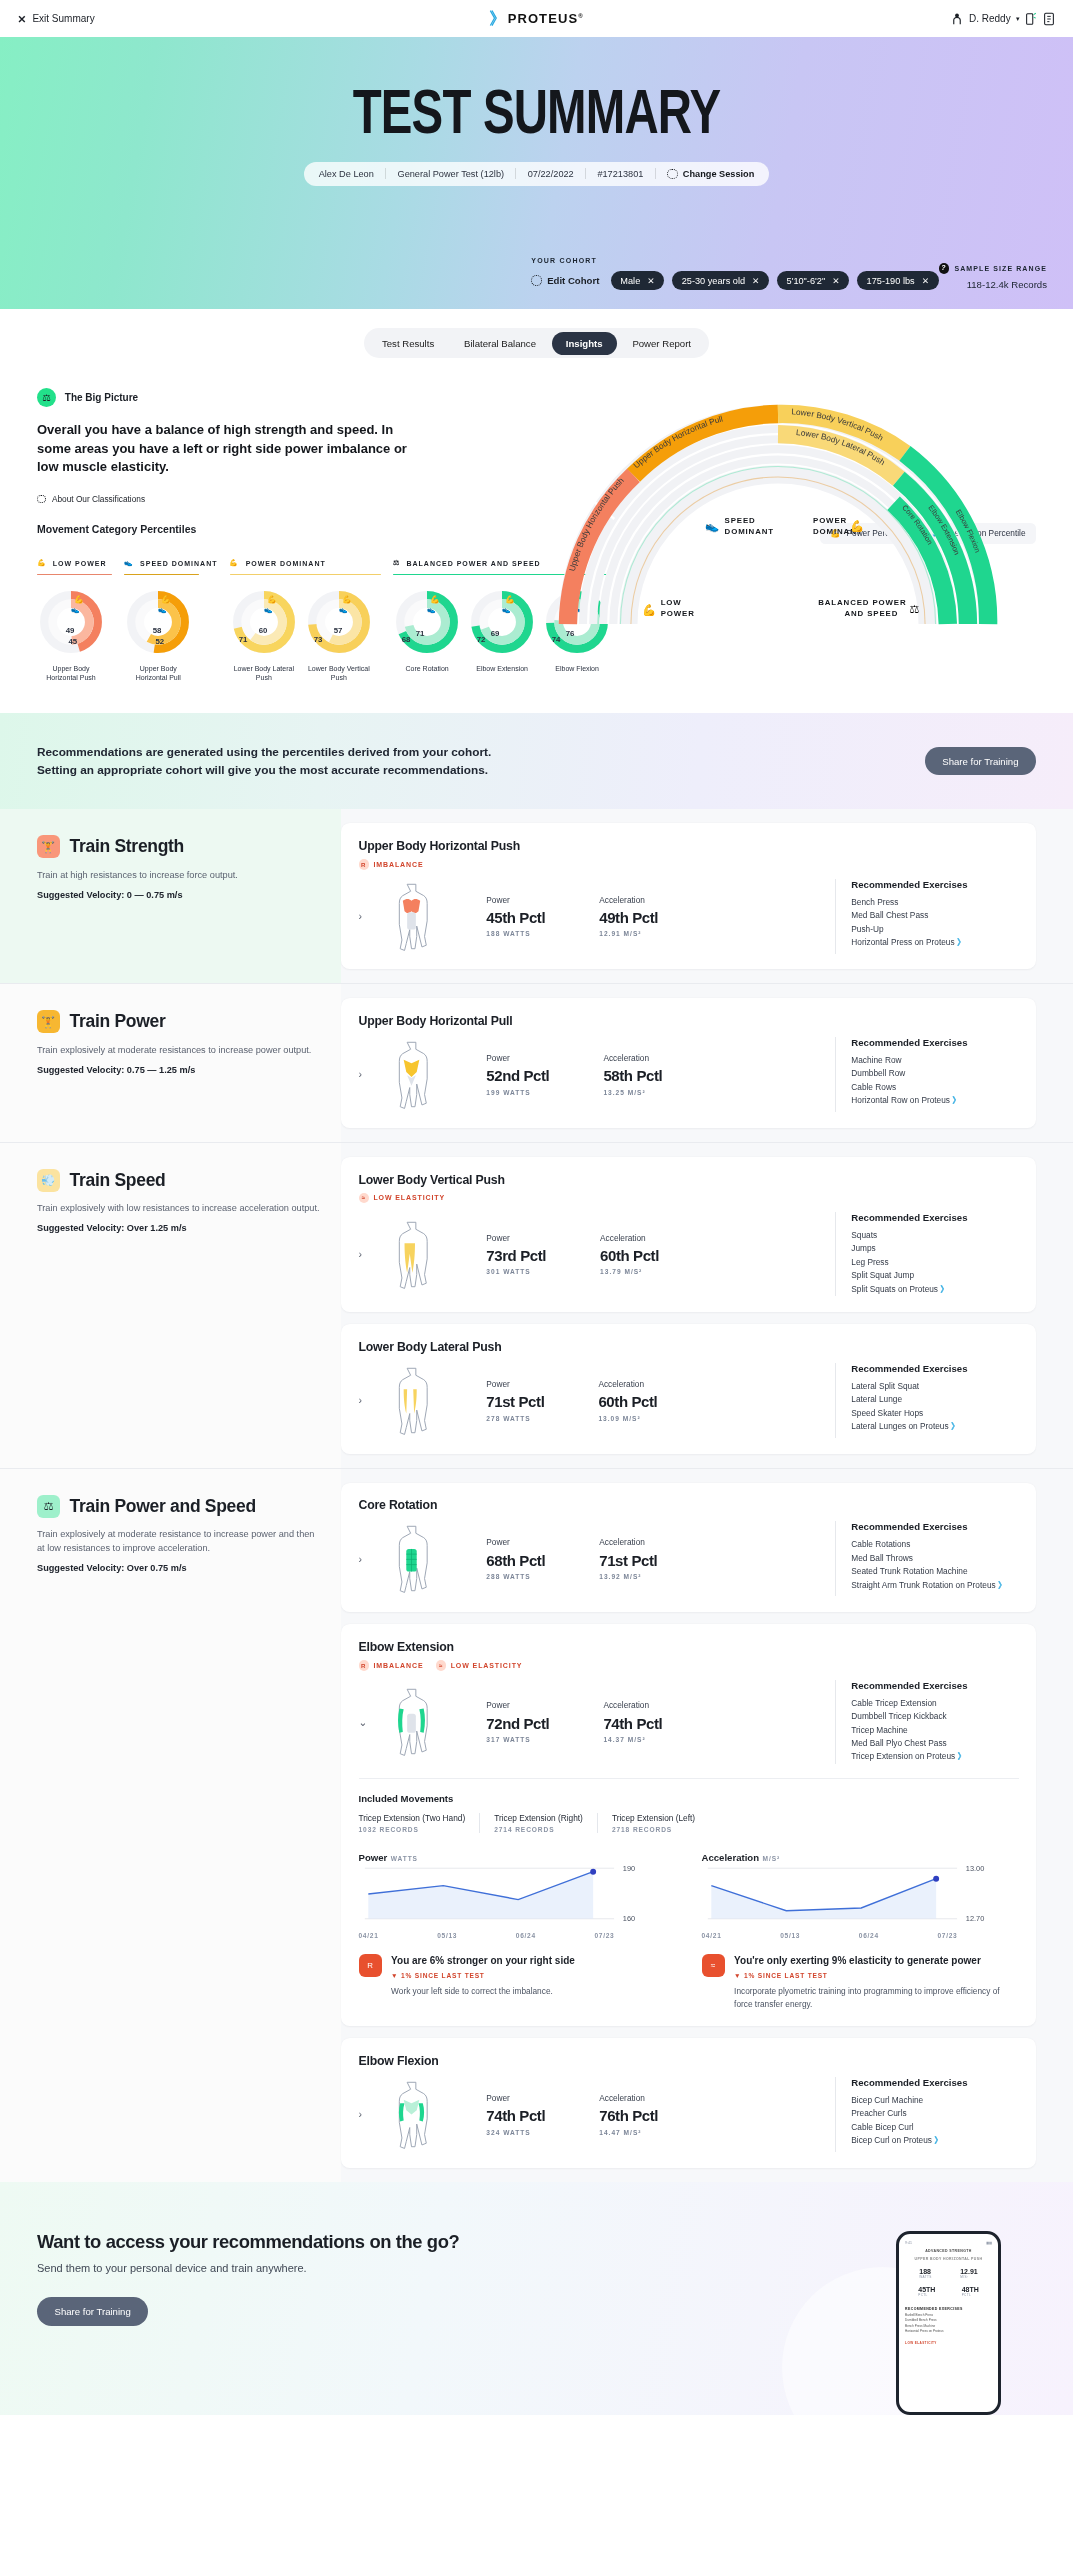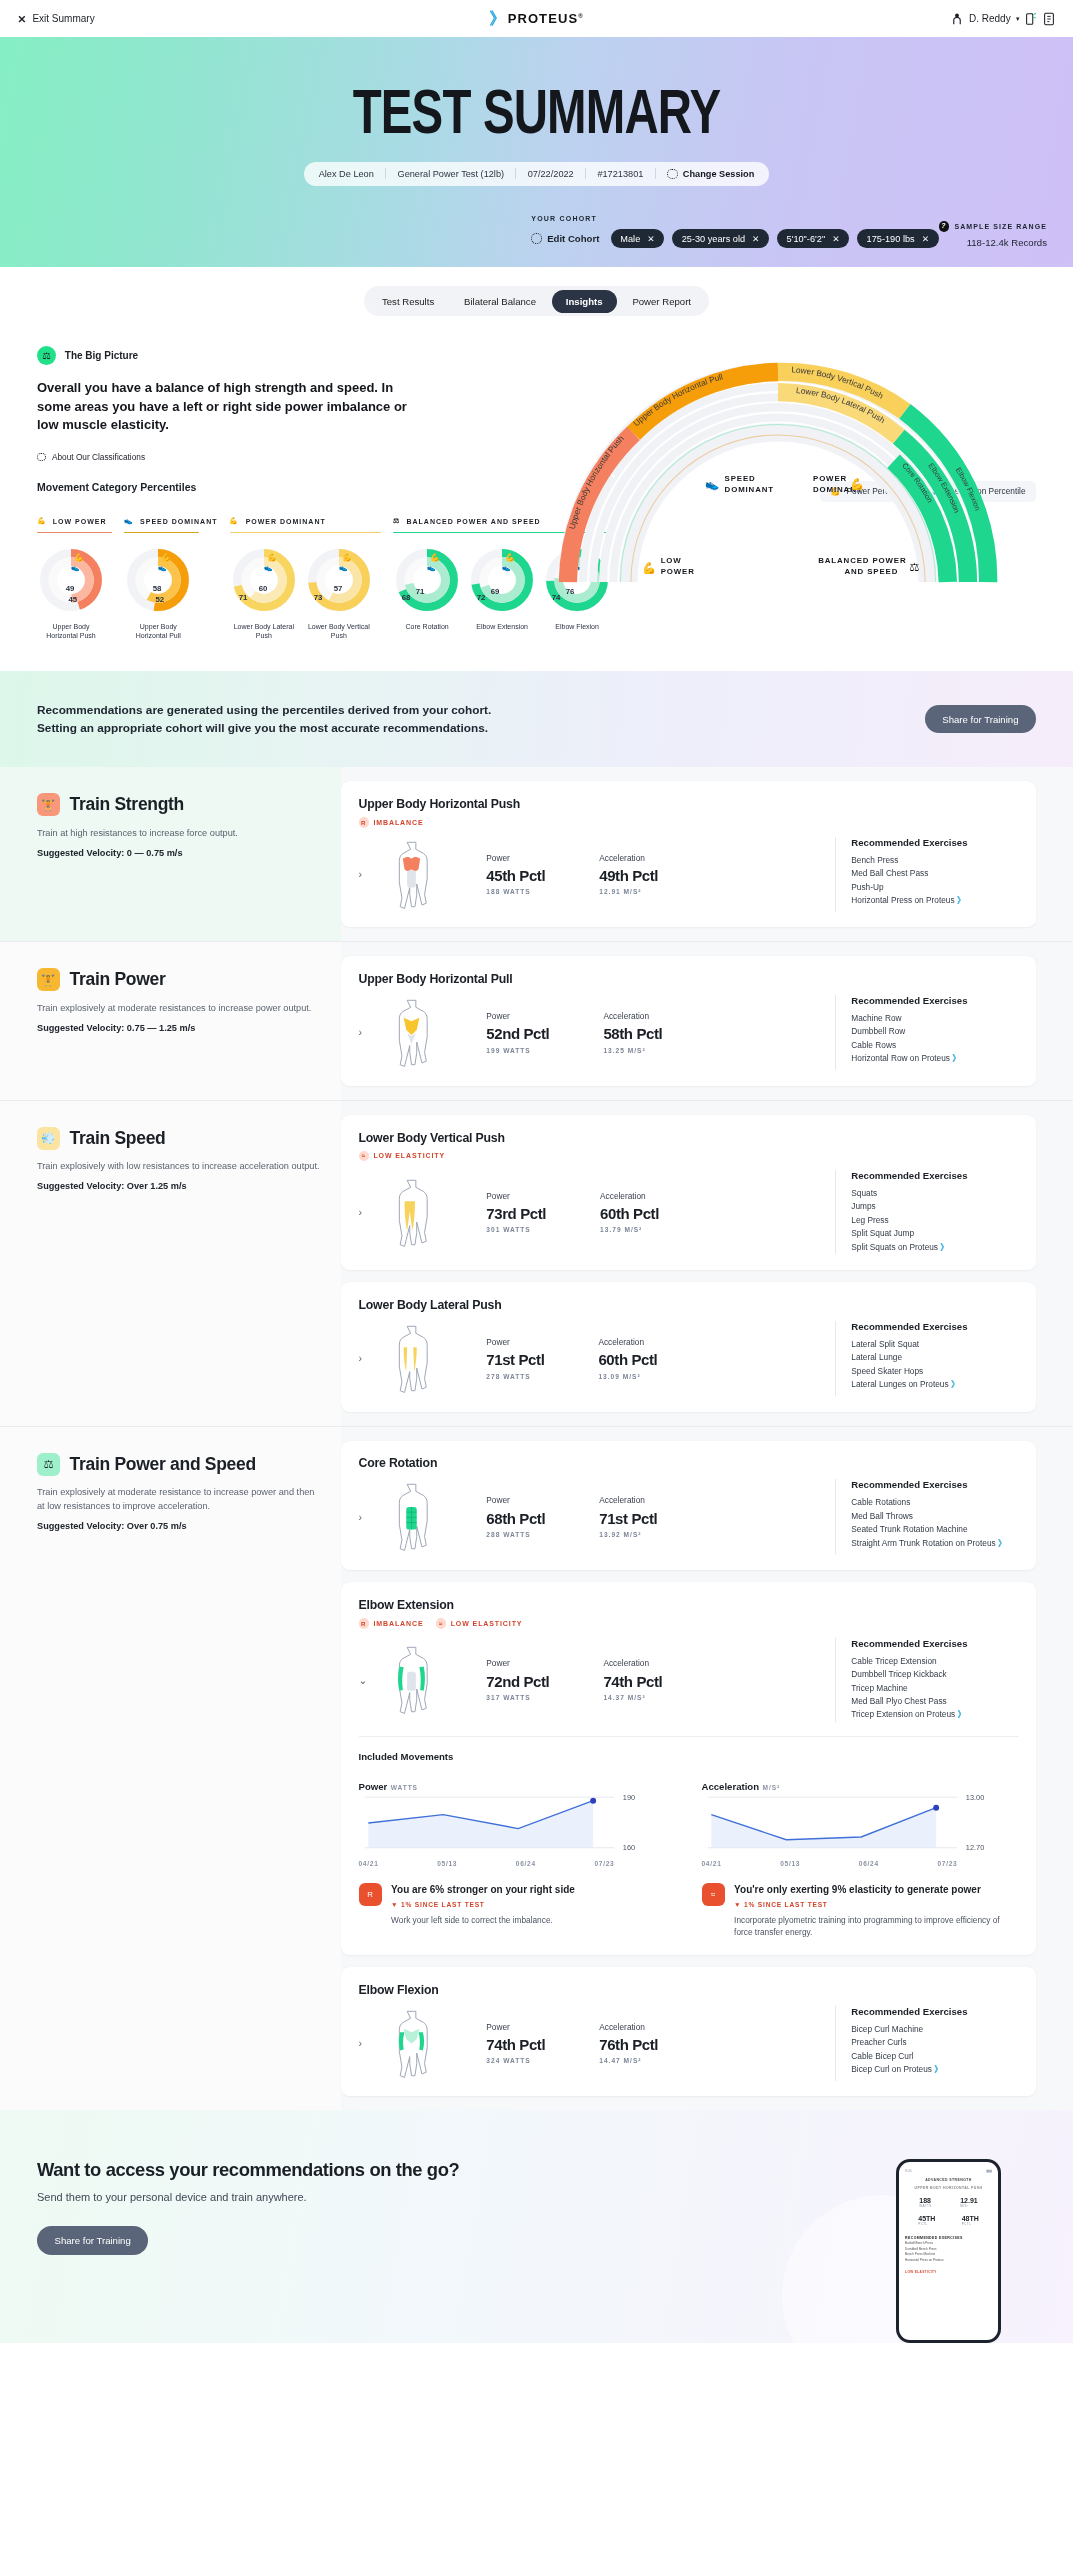--- a/index.html
+++ b/index.html
@@ -22,21 +22,21 @@
   .brand { position:absolute; left:50%; transform:translateX(-50%); display:flex; align-items:center; gap:5.3px; }
   .brand .chev { color:#29a9e1; font-size:16.6px; font-weight:700; letter-spacing:-3.5px; }
   .brand .word { font-size:13px; font-weight:800; letter-spacing:1.1px; color:#111; font-family:"Liberation Sans", sans-serif; }
   .brand .word sup { font-size:6.1px; vertical-align:super; }
   .topright { display:flex; align-items:center; gap:4px; }
   .user { display:flex; align-items:center; gap:5.3px; font-size:10px; cursor:pointer; }
   .ic { width:14px; height:14px; display:inline-block; }
 
   
   .hero {
-    height:230px;
+    height:272px;
     background:linear-gradient(100deg,#86efc4 0%,#8ee7cd 14%,#a9dbe4 38%,#bcd2ef 52%,#c8c6f4 72%,#cfc0f7 100%);
     position:relative; padding-top:37px;
   }
   .hero h1 {
     text-align:center; font-size:51px; line-height:1; font-weight:800;
     letter-spacing:-0.9px; color:#14171c; font-family:"Liberation Sans", sans-serif;
     transform:scaleY(1.22) scaleX(0.93); transform-origin:center top; margin-top:7px;
   }
   .sesspill {
     margin:30px auto 0; width:max-content; background:rgba(255,255,255,0.78);
@@ -812,20 +812,34 @@
                   <li>Cable Tricep Extension</li>
                   <li>Dumbbell Tricep Kickback</li>
                   <li>Tricep Machine</li>
                   <li>Med Ball Plyo Chest Pass</li>
                   <li>Tricep Extension on Proteus <span class="pl">》</span></li>
                 </ul>
       </div>
     </div>
     <div class="expand">
     <h4>Included Movements</h4>
+    <div class="incl">
+      <div class="incl-item">
+          <div class="nm">Tricep Extension (Two Hand)</div>
+          <div class="rc">1032 RECORDS</div>
+                </div>
+                <div class="incl-item">
+          <div class="nm">Tricep Extension (Right)</div>
+          <div class="rc">2714 RECORDS</div>
+                </div>
+                <div class="incl-item">
+          <div class="nm">Tricep Extension (Left)</div>
+          <div class="rc">2718 RECORDS</div>
+                </div>
+    </div>
     <div class="charts">
                 <div class="chartbox">
       <div class="chart-t">Power<span>WATTS</span></div>
       <svg width="301" height="61" viewBox="0 0 344 70">
     <line x1="6" y1="6" x2="292" y2="6" stroke="#e3e6ea" stroke-width="1"></line>
     <line x1="6" y1="64" x2="292" y2="64" stroke="#e3e6ea" stroke-width="1"></line>
     <path d="M10.0 35.6 L96.0 26.0 L182.0 42.0 L268.0 10.0 L 268.0 64 L 10.0 64 Z" fill="#dfeafb" opacity=".65"></path>
     <path d="M10.0 35.6 L96.0 26.0 L182.0 42.0 L268.0 10.0" fill="none" stroke="#3f6fd8" stroke-width="1.6"></path>
     <circle cx="268.0" cy="10.0" r="3.4" fill="#2f3fc0"></circle>
     <text x="302" y="9" font-size="8.5" fill="#4b5362" font-family="Liberation Sans, sans-serif">190</text>

